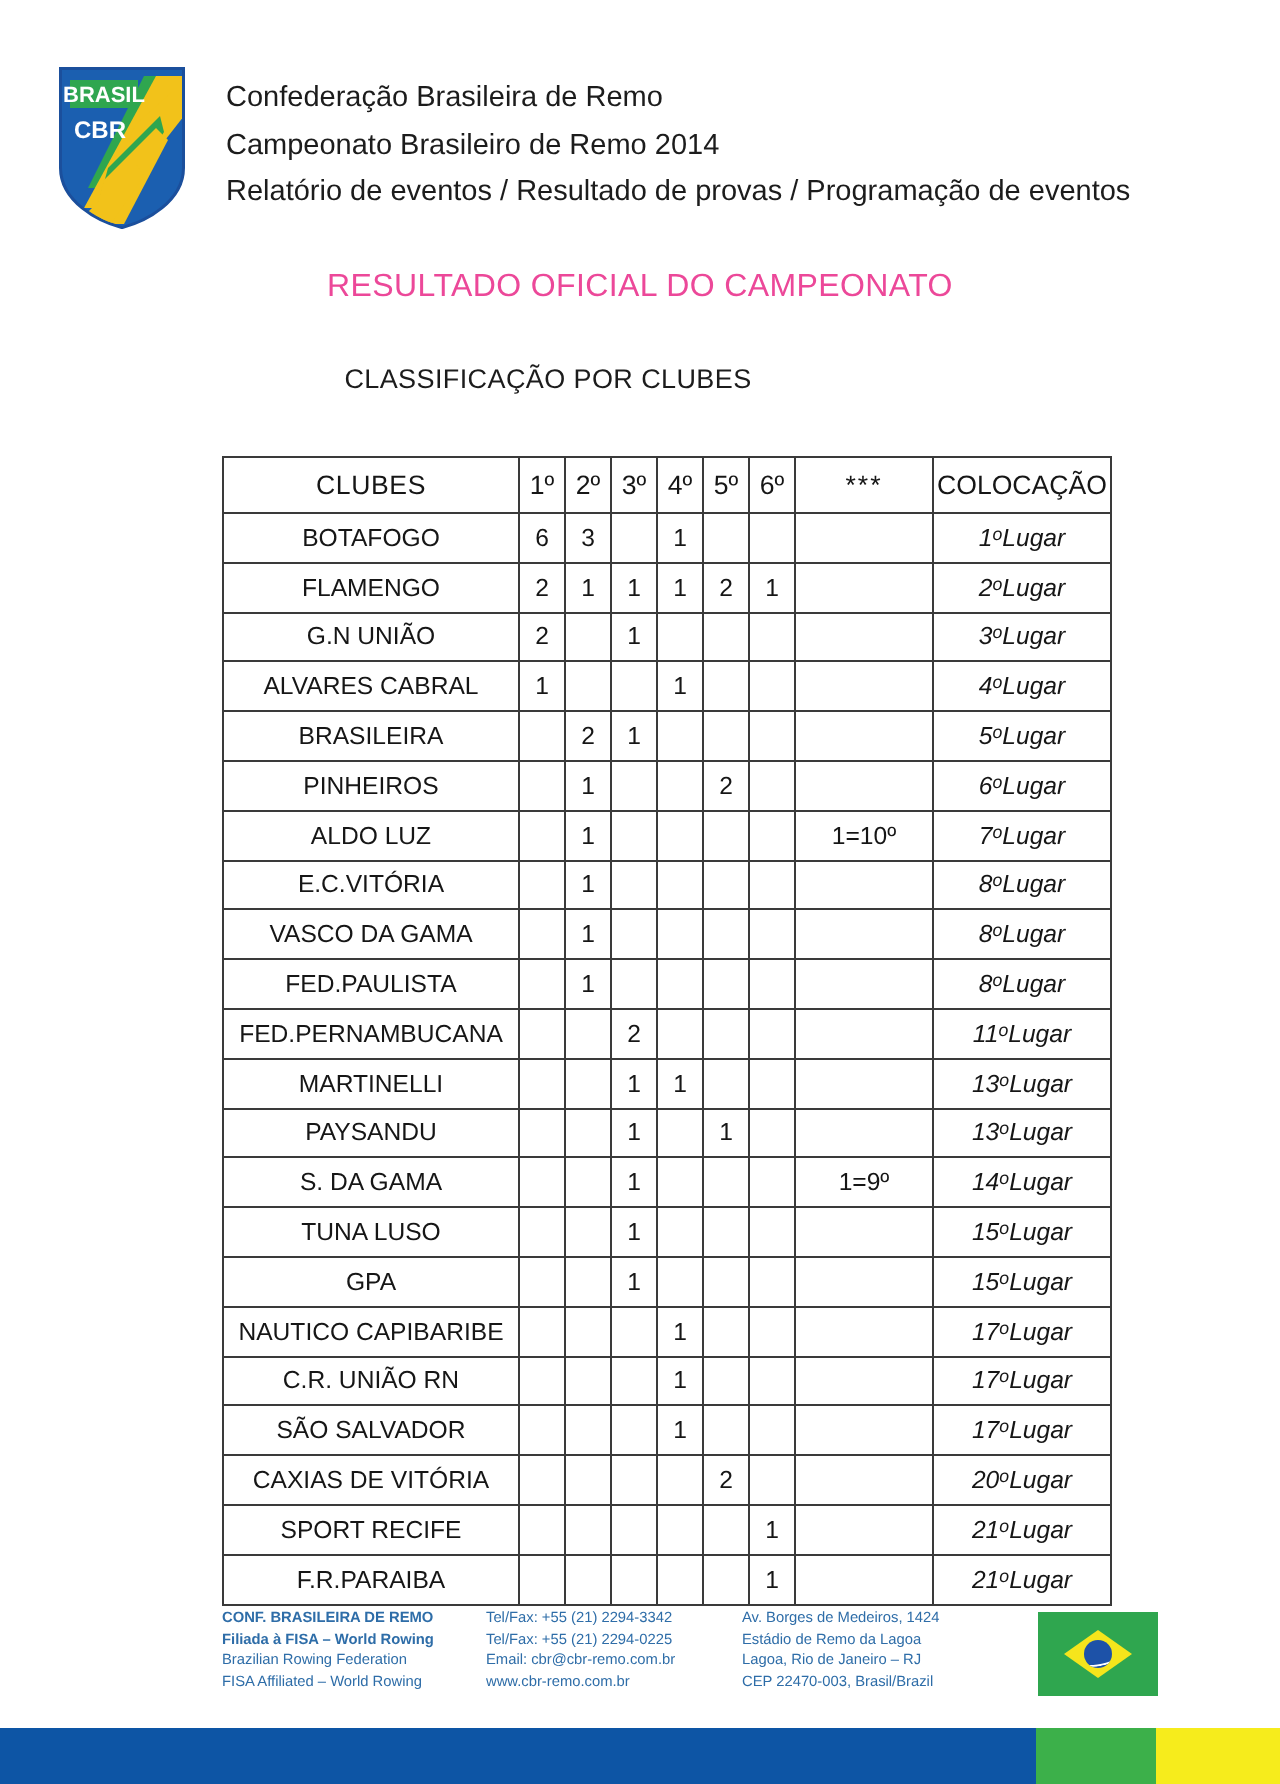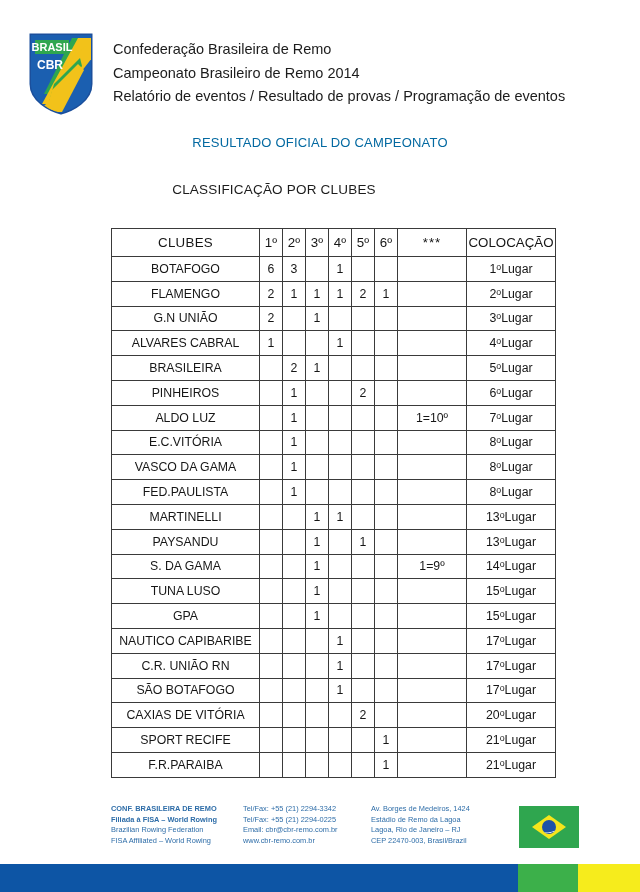--- a/index.html
+++ b/index.html
@@ -45,23 +45,23 @@
     white-space: nowrap;
   }
 
   
   .title-main {
     position: absolute;
     left: 0;
     top: 135px;
     width: 640px;
     text-align: center;
-    font-size: 13px;
+    font-size: 16px;
     letter-spacing: 0.2px;
-    color: #0369a1;
+    color: #ec4899;
   }
   .title-sub {
     position: absolute;
     left: 0;
     top: 182px;
     width: 548px;
     text-align: center;
     font-size: 13.5px;
     letter-spacing: 0.2px;
     color: #1c1c1c;
@@ -98,21 +98,21 @@
   }
   .c-club { width: 147px; }
   .c-pos  { width: 22px; }
   .c-star { width: 68px; }
   .c-col  { width: 88px; }
   th.c-club { font-size: 14px; letter-spacing: .3px; }
   th.c-col  { font-size: 13.6px; }
   th.c-pos  { font-size: 12.5px; }
   th.c-star { font-size: 11px; letter-spacing: 1px; }
   td.c-club { font-size: 12.6px; }
-  td.c-col  { font-size: 12.6px; }
+  td.c-col  { font-size: 12.6px; font-style: italic; }
   td.c-star { font-size: 11.6px; }
   .ord { font-size: 0.72em; vertical-align: 0.32em; }
 
   
   .footer {
     position: absolute;
     left: 0;
     top: 800px;
     width: 640px;
     height: 60px;
@@ -340,20 +340,31 @@
           <td class="c-pos"></td>
           <td class="c-pos">1</td>
           <td class="c-pos"></td>
           <td class="c-pos"></td>
           <td class="c-pos"></td>
           <td class="c-pos"></td>
           <td class="c-star"></td>
           <td class="c-col"><span>8</span><span class="ord">o</span><span>Lugar</span></td>
         </tr>
         <tr>
+          <td class="c-club">FED.PERNAMBUCANA</td>
+          <td class="c-pos"></td>
+          <td class="c-pos"></td>
+          <td class="c-pos">2</td>
+          <td class="c-pos"></td>
+          <td class="c-pos"></td>
+          <td class="c-pos"></td>
+          <td class="c-star"></td>
+          <td class="c-col"><span>11</span><span class="ord">o</span><span>Lugar</span></td>
+        </tr>
+        <tr>
           <td class="c-club">MARTINELLI</td>
           <td class="c-pos"></td>
           <td class="c-pos"></td>
           <td class="c-pos">1</td>
           <td class="c-pos">1</td>
           <td class="c-pos"></td>
           <td class="c-pos"></td>
           <td class="c-star"></td>
           <td class="c-col"><span>13</span><span class="ord">o</span><span>Lugar</span></td>
         </tr>
@@ -417,21 +428,21 @@
           <td class="c-pos"></td>
           <td class="c-pos"></td>
           <td class="c-pos"></td>
           <td class="c-pos">1</td>
           <td class="c-pos"></td>
           <td class="c-pos"></td>
           <td class="c-star"></td>
           <td class="c-col"><span>17</span><span class="ord">o</span><span>Lugar</span></td>
         </tr>
         <tr>
-          <td class="c-club">SÃO BOTAFOGO</td>
+          <td class="c-club">SÃO SALVADOR</td>
           <td class="c-pos"></td>
           <td class="c-pos"></td>
           <td class="c-pos"></td>
           <td class="c-pos">1</td>
           <td class="c-pos"></td>
           <td class="c-pos"></td>
           <td class="c-star"></td>
           <td class="c-col"><span>17</span><span class="ord">o</span><span>Lugar</span></td>
         </tr>
         <tr>

